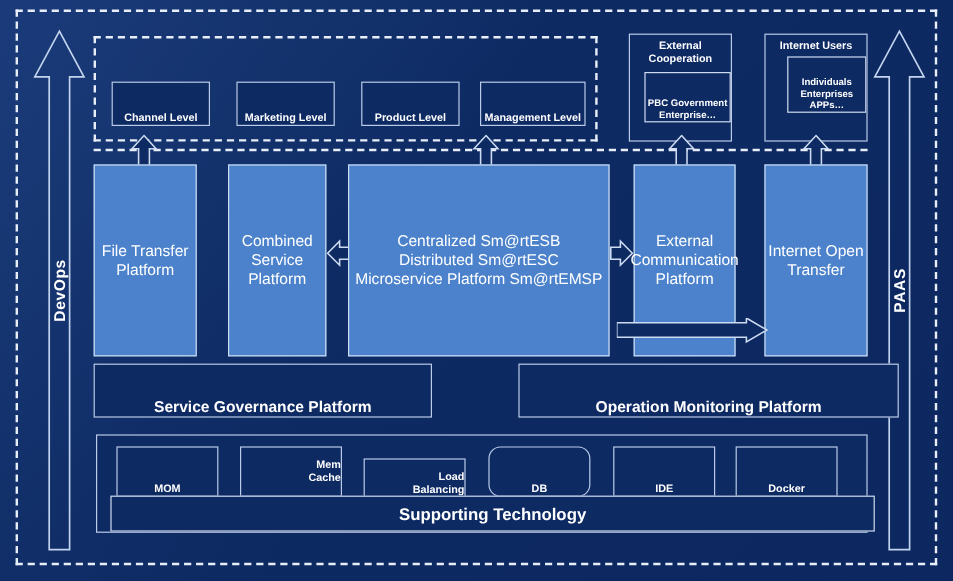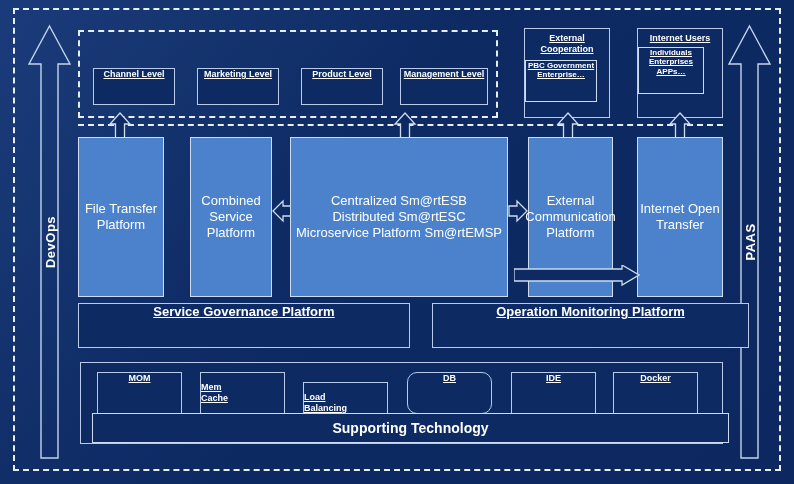--- a/index.html
+++ b/index.html
@@ -43,25 +43,24 @@
   .dash-line {
     border-top: 2px dashed #e8eef8;
     height: 0;
   }
 
   
   .solid-box {
     border: 1px solid #b9cbe8;
     background: #0e2a63;
     display: flex;
-    align-items: flex-start;
+    align-items: flex-end;
     justify-content: center;
     text-align: center;
     line-height: 1.2;
-    text-decoration: underline;
   }
   .solid-box.inner-light { border-color: #cfdcf0; }
 
   
   .blue-card {
     background: #4b82cb;
     border: 1px solid #cddcf1;
     display: flex;
     align-items: center;
     justify-content: center;
@@ -210,21 +209,21 @@
   <div class="abs blue-card t-lg" style="left:637px; top:137px; width:86px; height:160px;">
     <span>Internet Open Transfer</span>
   </div>
 
   <div class="abs h-arrow" style="left:514px; top:265px; width:126px; height:22px;">
     <svg width="126" height="22" viewBox="0 0 126 22">
       <polygon points="0,4 108,4 108,0 125,10 108,20 108,16 0,16" fill="#0e2a63" stroke="#cddcf1" stroke-width="1.3"></polygon>
     </svg>
   </div>
 
-  <div class="abs solid-box t-band" style="left:78px; top:303px; width:332px; height:45px;">
+  <div class="abs solid-box t-band" style="left:78px; top:303px; width:282px; height:45px;">
     <span>Service Governance Platform</span>
   </div>
   <div class="abs solid-box t-band" style="left:406px; top:303px; width:317px; height:45px;margin-left:26px;">
     <span>Operation Monitoring Platform</span>
   </div>
 
   <div class="abs solid-box" style="left:80px; top:362px; width:643px; height:82px; display:block;"></div>
 
   <div class="abs solid-box t-sm" style="left:97px; top:372px; width:85px; height:42px;">
     <span>MOM</span>

